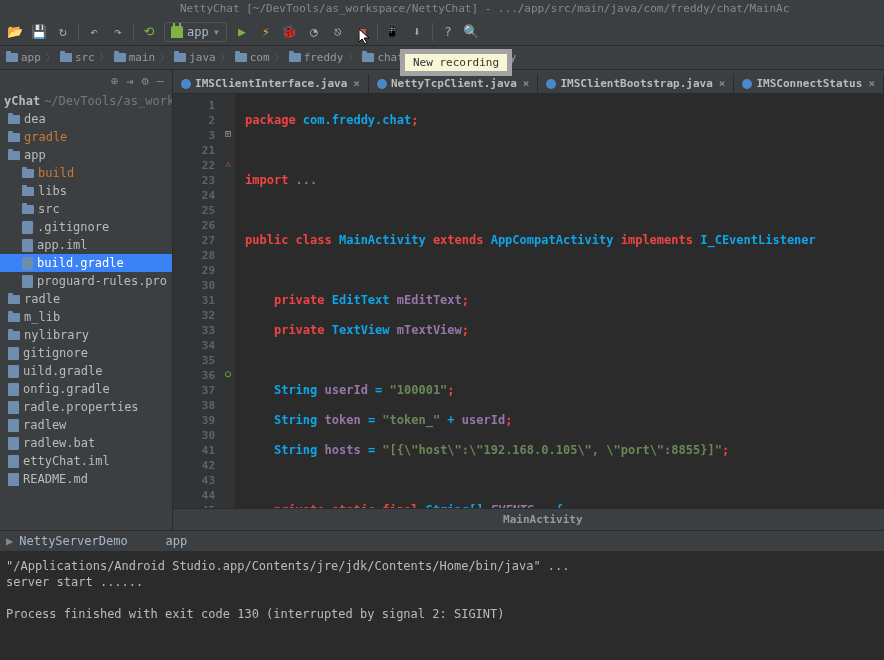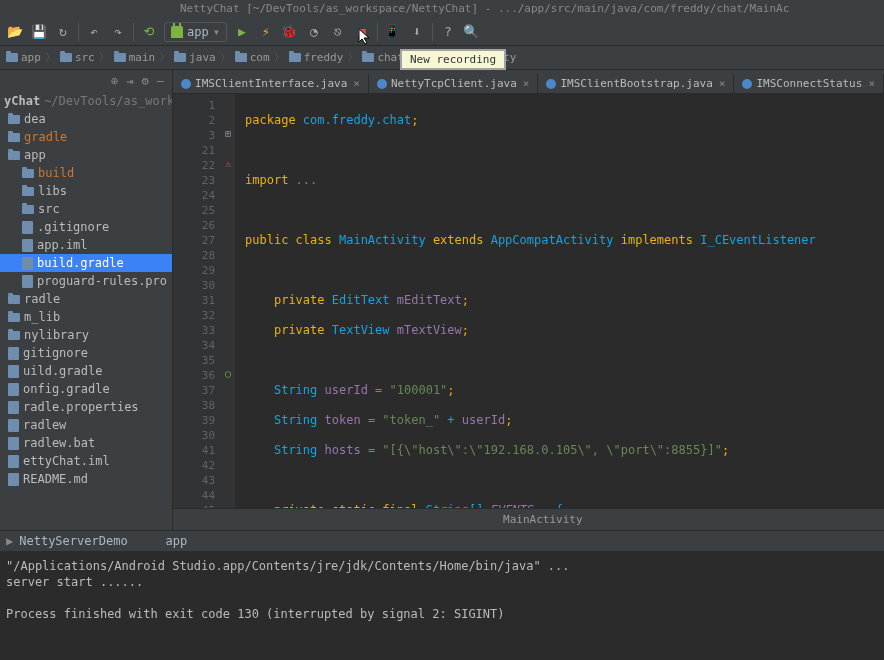--- a/index.html
+++ b/index.html
@@ -5,48 +5,48 @@
   * { box-sizing: border-box; margin: 0; padding: 0; font-family: "Menlo","Consolas",monospace; }
   body { background:#2b2b2b; color:#a9b7c6; width:884px; height:660px; overflow:hidden; font-size:12px; }
   .title-bar { height:18px; background:#3c3f41; color:#888; font-size:11px; padding-left:180px; line-height:18px; overflow:hidden; white-space:nowrap;}
   .toolbar { height:28px; background:#3c3f41; display:flex; align-items:center; gap:6px; padding:0 6px; border-bottom:1px solid #2b2b2b;}
   .tool-icon { width:18px; height:18px; border-radius:2px; display:flex; align-items:center; justify-content:center; font-size:13px; color:#aaa; cursor:pointer;}
   .tool-sep { width:1px; height:18px; background:#555; }
   .run-config { display:flex; align-items:center; gap:4px; border:1px solid #555; border-radius:3px; padding:1px 6px; height:20px; cursor:pointer;}
   .run-config .droid { width:12px;height:12px;background:#7cb342;border-radius:2px 2px 0 0; position:relative;}
   .run-config .droid::before,.run-config .droid::after{content:"";position:absolute;top:-3px;width:2px;height:3px;background:#7cb342;}
   .run-config .droid::before{left:2px}.run-config .droid::after{right:2px}
-  .tooltip { position:absolute; left:400px; top:49px; background:#f7f7d6; color:#333; border:2px solid #a3a3a3; padding:2px 8px; font-size:11px; z-index:50;}
+  .tooltip { position:absolute; left:400px; top:49px; background:#f7f7d6; color:#333; border:5px solid #a3a3a3; padding:2px 8px; font-size:11px; z-index:50;}
   .cursor{position:absolute;left:358px;top:28px;z-index:60;pointer-events:none}
   .breadcrumb { height:24px; background:#3c3f41; display:flex; align-items:center; gap:4px; padding:0 6px; color:#999; font-size:11px; border-bottom:1px solid #2b2b2b;}
   .bc-item { display:flex; align-items:center; gap:3px; cursor:pointer;}
   .bc-sep { color:#666; }
   .folder-ic{width:12px;height:9px;background:#6e8daf;border-radius:1px;position:relative}
   .folder-ic::before{content:"";position:absolute;top:-2px;left:0;width:5px;height:2px;background:#6e8daf;border-radius:1px 1px 0 0}
   .main { display:flex; height:460px; }
   .project-tree { width:266px; background:#3c3f41; border-right:1px solid #2b2b2b; overflow:hidden;}
   .tree-toolbar{height:22px;display:flex;justify-content:flex-end;align-items:center;gap:8px;padding-right:8px;color:#888}
   .tree-row { display:flex; align-items:center; gap:4px; padding:2px 4px; font-size:12px; color:#bbb; cursor:pointer; white-space:nowrap;}
   .tree-row.sel{background:#3b82f6;color:#fff}
   .tree-row.orange{color:#cc7832}
   .tree-ind{display:inline-block}
   .file-ic{width:11px;height:13px;background:#6e8daf;border-radius:1px;display:inline-block}
-  .editor { flex:1; display:flex; flex-direction:column; }
+  .editor { flex:1; display:flex; flex-direction:column;font-weight:bold; }
   .tabs { height:24px; background:#3c3f41; display:flex; align-items:flex-end; border-bottom:1px solid #2b2b2b;}
   .tab { display:flex; align-items:center; gap:4px; padding:3px 8px; background:#3c3f41; border-right:1px solid #2b2b2b; font-size:11px; color:#bbb; cursor:pointer;}
   .tab .close{color:#888;font-size:11px;margin-left:2px}
   .tab-ic{width:10px;height:10px;border-radius:50%;background:#4a88c7;display:inline-block}
   .code-area{flex:1;display:flex;background:#2b2b2b;overflow:hidden;position:relative}
   .gutter{width:48px;background:#313335;text-align:right;padding:4px 6px 4px 0;color:#606366;font-size:11px;line-height:15px}
   .gutter .ln{height:15px}
   .gutter-icons{width:14px;background:#313335;padding-top:4px}
   .gic{height:15px;font-size:10px;text-align:center}
   .code{flex:1;padding:4px 0 4px 10px;font-size:12px;line-height:15px;white-space:pre;overflow:hidden}
   .code .ln{height:15px}
-  .k{color:#eab308}.s{color:#6a8759}.n{color:#9876aa}.c{color:#808080}.p{color:#0ea5e9}.it{font-style:italic;color:#9876aa}
+  .k{color:#ef4444}.s{color:#6a8759}.n{color:#9876aa}.c{color:#808080}.p{color:#0ea5e9}.it{font-style:italic;color:#9876aa}
   .crumb-bar{height:22px;background:#3c3f41;padding-left:330px;color:#999;font-size:11px;display:flex;align-items:center;border-top:1px solid #2b2b2b}
   .run-tabs{height:22px;background:#3c3f41;display:flex;align-items:center;gap:6px;padding:0 6px;border-top:1px solid #2b2b2b;border-bottom:1px solid #2b2b2b}
   .console{background:#2b2b2b;padding:6px;font-size:12px;line-height:16px;height:110px;color:#bbb;white-space:pre}
 </style>
 </head>
 <body>
 
 <div class="title-bar">NettyChat [~/DevTools/as_workspace/NettyChat] - .../app/src/main/java/com/freddy/chat/MainAc</div>
 
 <div class="toolbar">

